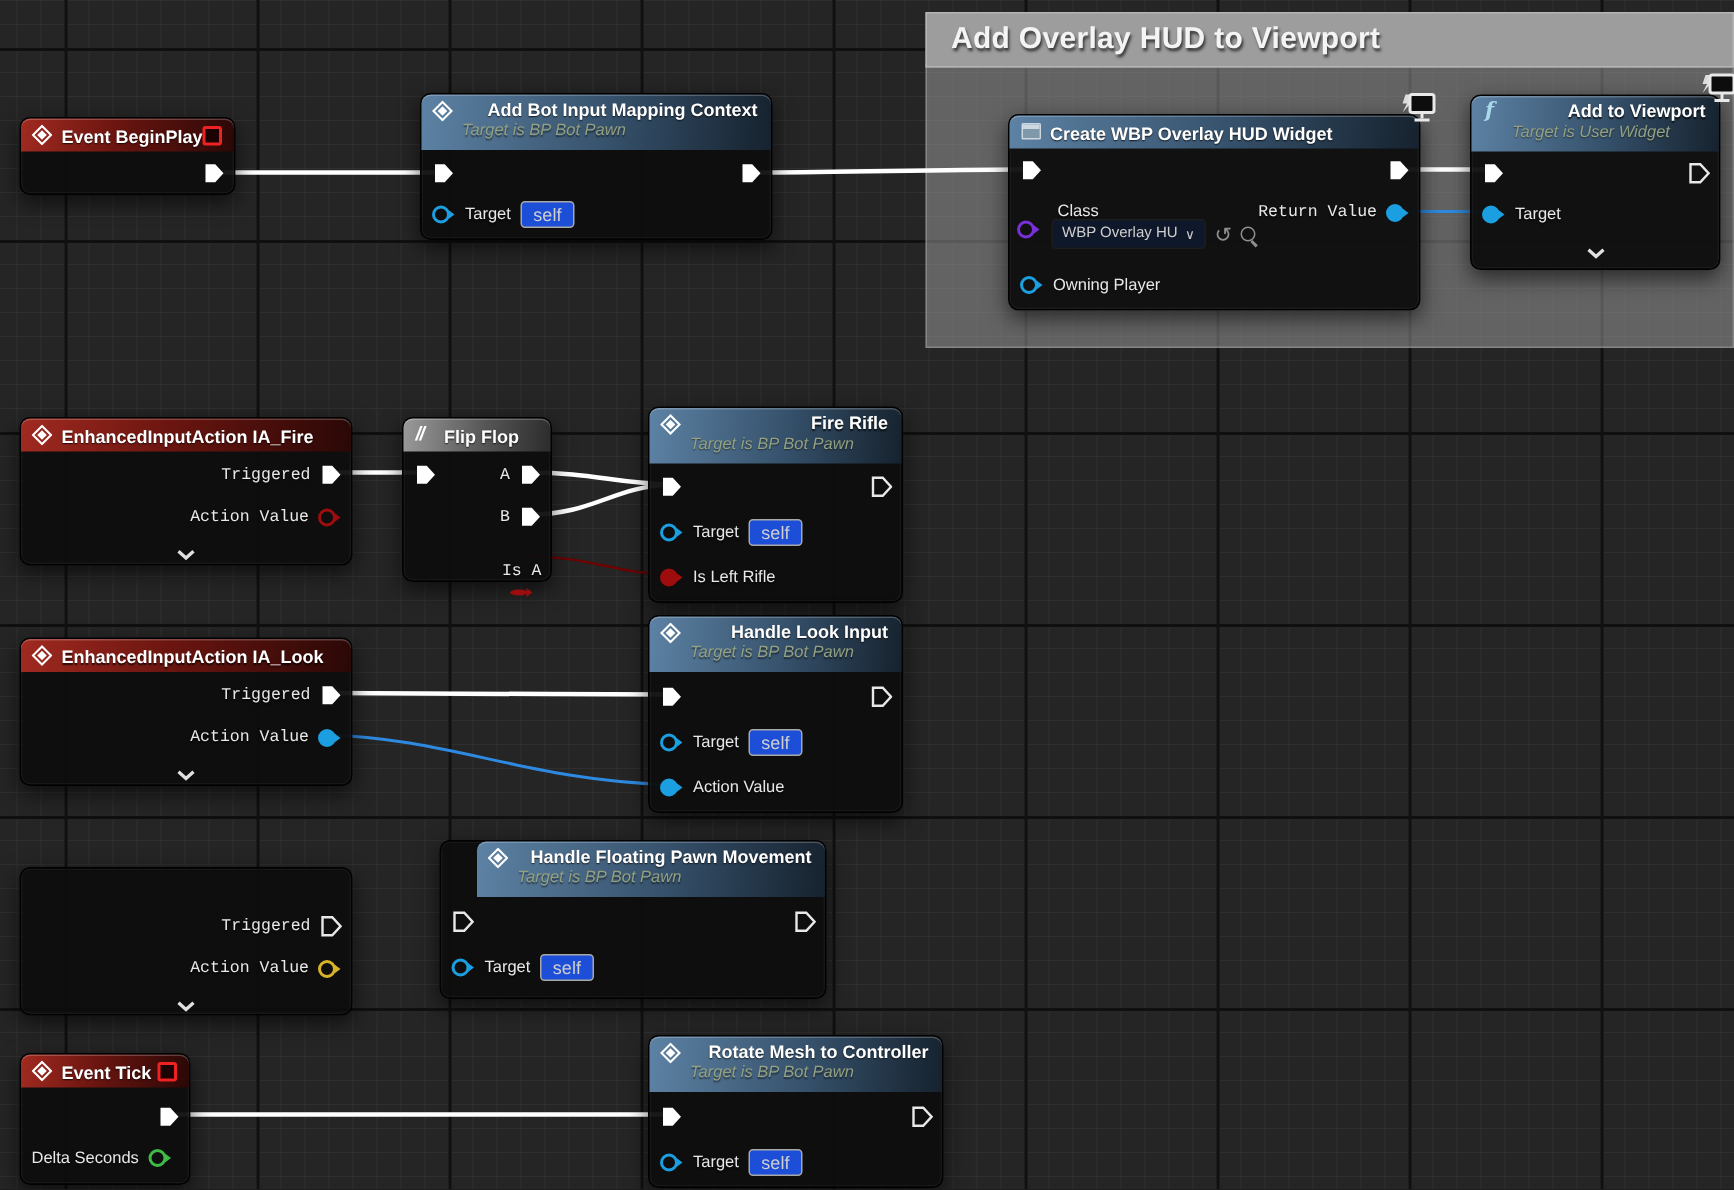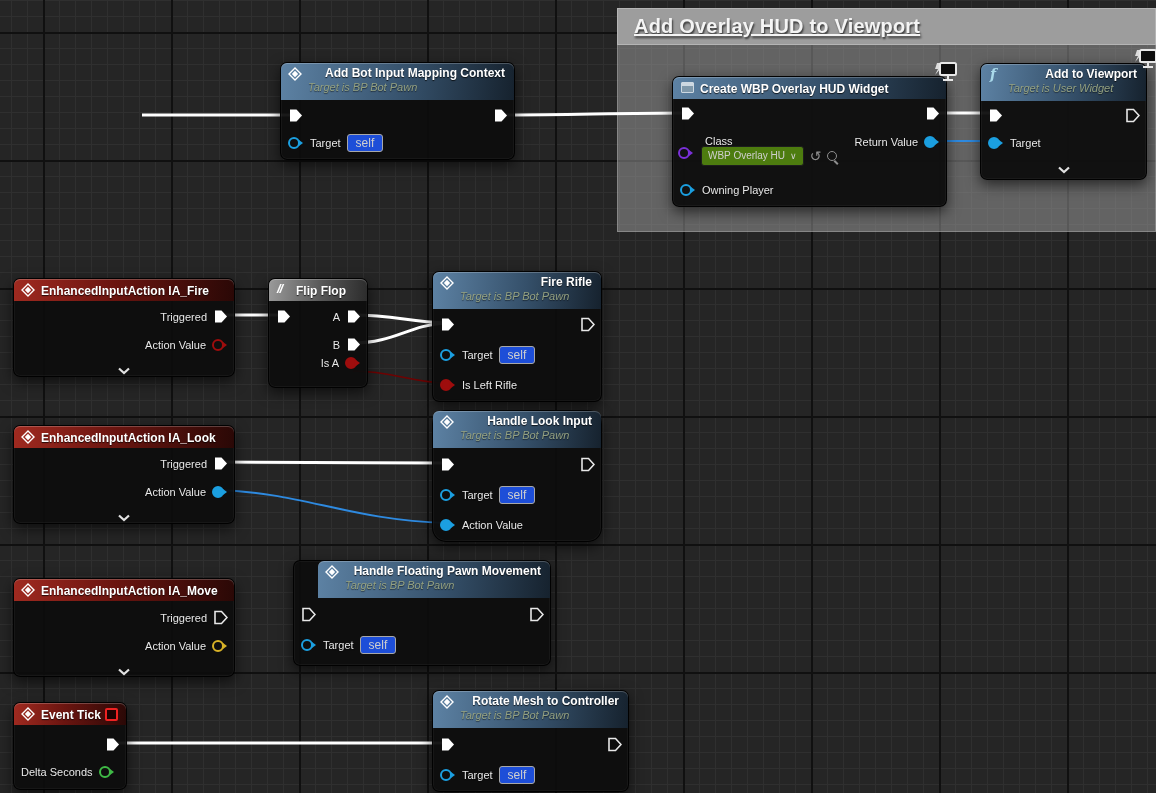--- a/index.html
+++ b/index.html
@@ -15,21 +15,21 @@
     background-size:128px 128px,128px 128px,16px 16px,16px 16px;
     background-position:43px 32px,43px 32px,11px 0,11px 0;
   }
   
   .comment{position:absolute;z-index:0;}
   .comment .cbody{position:absolute;left:0;right:0;top:35px;bottom:0;
     background:rgba(168,168,168,.48);border:1px solid rgba(200,200,200,.35);border-top:none;}
   .comment .chead{position:absolute;left:0;right:0;top:0;height:35px;
     background:#9d9d9d;border:1px solid #b5b5b5;display:flex;align-items:center;
     font-size:20px;font-weight:bold;color:#f4f4f4;padding-left:16px;
-    text-shadow:1px 2px 2px rgba(0,0,0,.65);letter-spacing:.2px;text-decoration:underline;}
+    text-shadow:1px 2px 2px rgba(0,0,0,.65);letter-spacing:.2px;}
   
   .node{position:absolute;z-index:2;background:rgba(13,13,13,.95);
     border:1px solid rgba(0,0,0,.9);border-radius:7px;
     box-shadow:0 5px 14px rgba(0,0,0,.6), inset 0 0 0 1px rgba(255,255,255,.04);}
   .hdr{position:relative;border-radius:6px 6px 0 0;padding:3px 9px 2px 27px;
     box-shadow:inset 0 1px 0 rgba(255,255,255,.22);overflow:hidden;}
   .hdr.h1{height:22px;box-sizing:border-box;display:flex;align-items:center;}
   .hdr.h2{height:37px;box-sizing:border-box;}
   .hdr-event{background:linear-gradient(95deg,#a02a20 0%,#6b1510 45%,#2a0806 100%);}
   .hdr-func{background:linear-gradient(95deg,#5d82a4 0%,#35506a 55%,#16222e 100%);}
@@ -44,34 +44,34 @@
   
   .wicon{position:absolute;left:8px;top:5px;width:13px;height:11px;border:1px solid #cdd8e1;
     border-radius:1px;background:linear-gradient(#cdd8e1 0 3px,#7f98aa 3px);box-sizing:border-box;}
   .ficon{position:absolute;left:9px;top:3px;font-family:"DejaVu Serif",serif;font-style:italic;
     font-weight:bold;font-size:14px;color:#a9d9ea;line-height:14px;}
   .macroicon{position:absolute;left:8px;top:2px;font-style:italic;font-weight:bold;
     font-size:13px;color:#fff;letter-spacing:-1px;}
   
   .prow{position:absolute;display:flex;align-items:center;gap:6px;height:15px;}
   .lft{left:7px;}
-  .rgt{right:6px;flex-direction:row;}
+  .rgt{right:6px;flex-direction:row;font-family:Liberation Mono, monospace;}
   .plab{font-size:11px;color:#e8e8e8;white-space:nowrap;text-shadow:0 1px 1px rgba(0,0,0,.6);}
   .epin svg{display:block;}
   .dpin{position:relative;width:8px;height:8px;border:2.5px solid var(--c);border-radius:50%;
     box-sizing:content-box;margin-right:4px;}
   .dpin.filled{background:var(--c);}
   .dpin::after{content:"";position:absolute;left:9px;top:50%;margin-top:-3px;
     border-left:4.5px solid var(--c);border-top:3px solid transparent;border-bottom:3px solid transparent;}
   .c-obj{--c:#1b9fe0;} .c-bool{--c:#9e0d0d;} .c-float{--c:#3fba46;}
   .c-vec{--c:#d8b227;} .c-class{--c:#7a30d8;}
   .selfbox{background:#1d4ed8;border:1px solid #a8a8a8;border-radius:3px;color:#cfcfcf;
     font-size:12px;padding:0 8px;height:16px;line-height:16px;}
   .adv{position:absolute;left:50%;transform:translateX(-50%);}
-  .combo{display:flex;align-items:center;background:#4d7c0f;border:1px solid #1d1d1d;
+  .combo{display:flex;align-items:center;background:#0f172a;border:1px solid #1d1d1d;
     border-radius:3px;height:18px;padding:0 6px;gap:5px;}
   .ctext{font-size:10px;color:#cfcfcf;white-space:nowrap;}
   .carr{font-size:9px;color:#cfcfcf;}
   .resetic{font-size:14px;color:#8f8f8f;line-height:12px;}
   .srch{position:relative;width:8px;height:8px;border:1.5px solid #8f8f8f;border-radius:50%;}
   .srch::after{content:"";position:absolute;left:7px;top:8px;width:5px;height:1.6px;
     background:#8f8f8f;transform:rotate(45deg);transform-origin:0 0;}
   .monitor{position:absolute;top:-16px;right:-12px;z-index:3;}
   .wires{position:absolute;left:0;top:0;z-index:1;pointer-events:none;}
 </style>
@@ -94,20 +94,37 @@
     <path d="M931,141 C952,141 972,141 993,141" stroke="#2e8ae0" stroke-width="2" fill="none"></path>
     <path d="M219,315 C240,315 260,315 282,315" stroke="#ffffff" stroke-width="3" fill="none"></path>
     <path d="M353,315 C395,315 408,322 446,323" stroke="#ffffff" stroke-width="3" fill="none"></path>
     <path d="M353,343 C395,343 408,325 446,323" stroke="#ffffff" stroke-width="3" fill="none"></path>
     <path d="M353,371 C392,371 410,382 445,383" stroke="#6e0202" stroke-width="1.6" fill="none"></path>
     <path d="M219,462 C300,462 370,463 446,463" stroke="#ffffff" stroke-width="3" fill="none"></path>
     <path d="M217,490 C300,492 350,520 445,523" stroke="#2e8ae0" stroke-width="2" fill="none"></path>
     <path d="M110,743 C220,743 340,743 446,743" stroke="#ffffff" stroke-width="3" fill="none"></path>
   </svg>
 
+  <div class="node" style="left:13px;top:78px;width:142px;height:50px;">
+    <div class="hdr hdr-event h1">
+      <span class="nicon"><svg width="14" height="14">
+            <polygon points="7,1 13,7 7,13 1,7" fill="none" stroke="#fff" stroke-width="1.4"></polygon>
+            <polygon points="7,3.8 10.2,7 7,10.2 3.8,7" fill="#fff"></polygon>
+          </svg></span>
+      <span class="ntitle">Event BeginPlay</span>
+      <span class="redbox"></span>
+    </div>
+    <div class="prow rgt" style="top:29px;">
+      <span class="epin">
+          <svg width="15" height="15">
+            <polygon points="2,1.5 8.5,1.5 14,7.5 8.5,13.5 2,13.5" fill="#fff"></polygon>
+          </svg>
+        </span>
+    </div>
+  </div>
 
   <div class="node" style="left:280px;top:62px;width:233px;height:96px;">
     <div class="hdr hdr-func h2">
       <span class="nicon"><svg width="14" height="14">
             <polygon points="7,1 13,7 7,13 1,7" fill="none" stroke="#fff" stroke-width="1.4"></polygon>
             <polygon points="7,3.8 10.2,7 7,10.2 3.8,7" fill="#fff"></polygon>
           </svg></span>
       <div class="ntitle">Add Bot Input Mapping Context</div>
       <div class="nsub">Target is BP Bot Pawn</div>
     </div>
@@ -262,21 +279,21 @@
         </span>
     </div>
     <div class="prow rgt" style="top:58px;">
       <span class="plab">B</span>
       <span class="epin">
           <svg width="15" height="15">
             <polygon points="2,1.5 8.5,1.5 14,7.5 8.5,13.5 2,13.5" fill="#fff"></polygon>
           </svg>
         </span>
     </div>
-    <div class="prow rgt" style="top:76px;">
+    <div class="prow rgt" style="top:96px;flex-direction:column;">
       <span class="plab">Is A</span>
       <span class="dpin c-bool filled"></span>
     </div>
   </div>
 
   <div class="node" style="left:432px;top:271px;width:168px;height:129px;">
     <div class="hdr hdr-func h2">
       <span class="nicon"><svg width="14" height="14">
             <polygon points="7,1 13,7 7,13 1,7" fill="none" stroke="#fff" stroke-width="1.4"></polygon>
             <polygon points="7,3.8 10.2,7 7,10.2 3.8,7" fill="#fff"></polygon>
@@ -327,21 +344,21 @@
     </div>
     <div class="prow rgt" style="top:58px;">
       <span class="plab">Action Value</span>
       <span class="dpin c-obj filled"></span>
     </div>
     <div class="adv" style="top:82px;"><svg width="13" height="8">
           <polyline points="1.5,1.5 6.5,6 11.5,1.5" fill="none" stroke="#e0e0e0" stroke-width="2.2"></polyline>
         </svg></div>
   </div>
 
-  <div class="node" style="left:432px;top:410px;width:168px;height:130px;border-radius:14px;">
+  <div class="node" style="left:432px;top:410px;width:168px;height:130px;">
     <div class="hdr hdr-func h2">
       <span class="nicon"><svg width="14" height="14">
             <polygon points="7,1 13,7 7,13 1,7" fill="none" stroke="#fff" stroke-width="1.4"></polygon>
             <polygon points="7,3.8 10.2,7 7,10.2 3.8,7" fill="#fff"></polygon>
           </svg></span>
       <div class="ntitle">Handle Look Input</div>
       <div class="nsub">Target is BP Bot Pawn</div>
     </div>
     <div class="prow lft" style="top:46px;">
       <span class="epin">
@@ -362,27 +379,20 @@
       <span class="plab">Target</span>
       <span class="selfbox">self</span>
     </div>
     <div class="prow lft" style="top:106px;">
       <span class="dpin c-obj filled"></span>
       <span class="plab">Action Value</span>
     </div>
   </div>
 
   <div class="node" style="left:13px;top:578px;width:220px;height:97px;">
-    <div class="hdr hdr-event h1">
-      <span class="nicon"><svg width="14" height="14">
-            <polygon points="7,1 13,7 7,13 1,7" fill="none" stroke="#fff" stroke-width="1.4"></polygon>
-            <polygon points="7,3.8 10.2,7 7,10.2 3.8,7" fill="#fff"></polygon>
-          </svg></span>
-      <span class="ntitle">EnhancedInputAction IA_Move</span>
-    </div>
     <div class="prow rgt" style="top:31px;">
       <span class="plab">Triggered</span>
       <span class="epin">
           <svg width="15" height="15">
             <polygon points="2,1.5 8.5,1.5 14,7.5 8.5,13.5 2,13.5" fill="none" stroke="#e8e8e8" stroke-width="1.6"></polygon>
           </svg>
         </span>
     </div>
     <div class="prow rgt" style="top:59px;">
       <span class="plab">Action Value</span>

